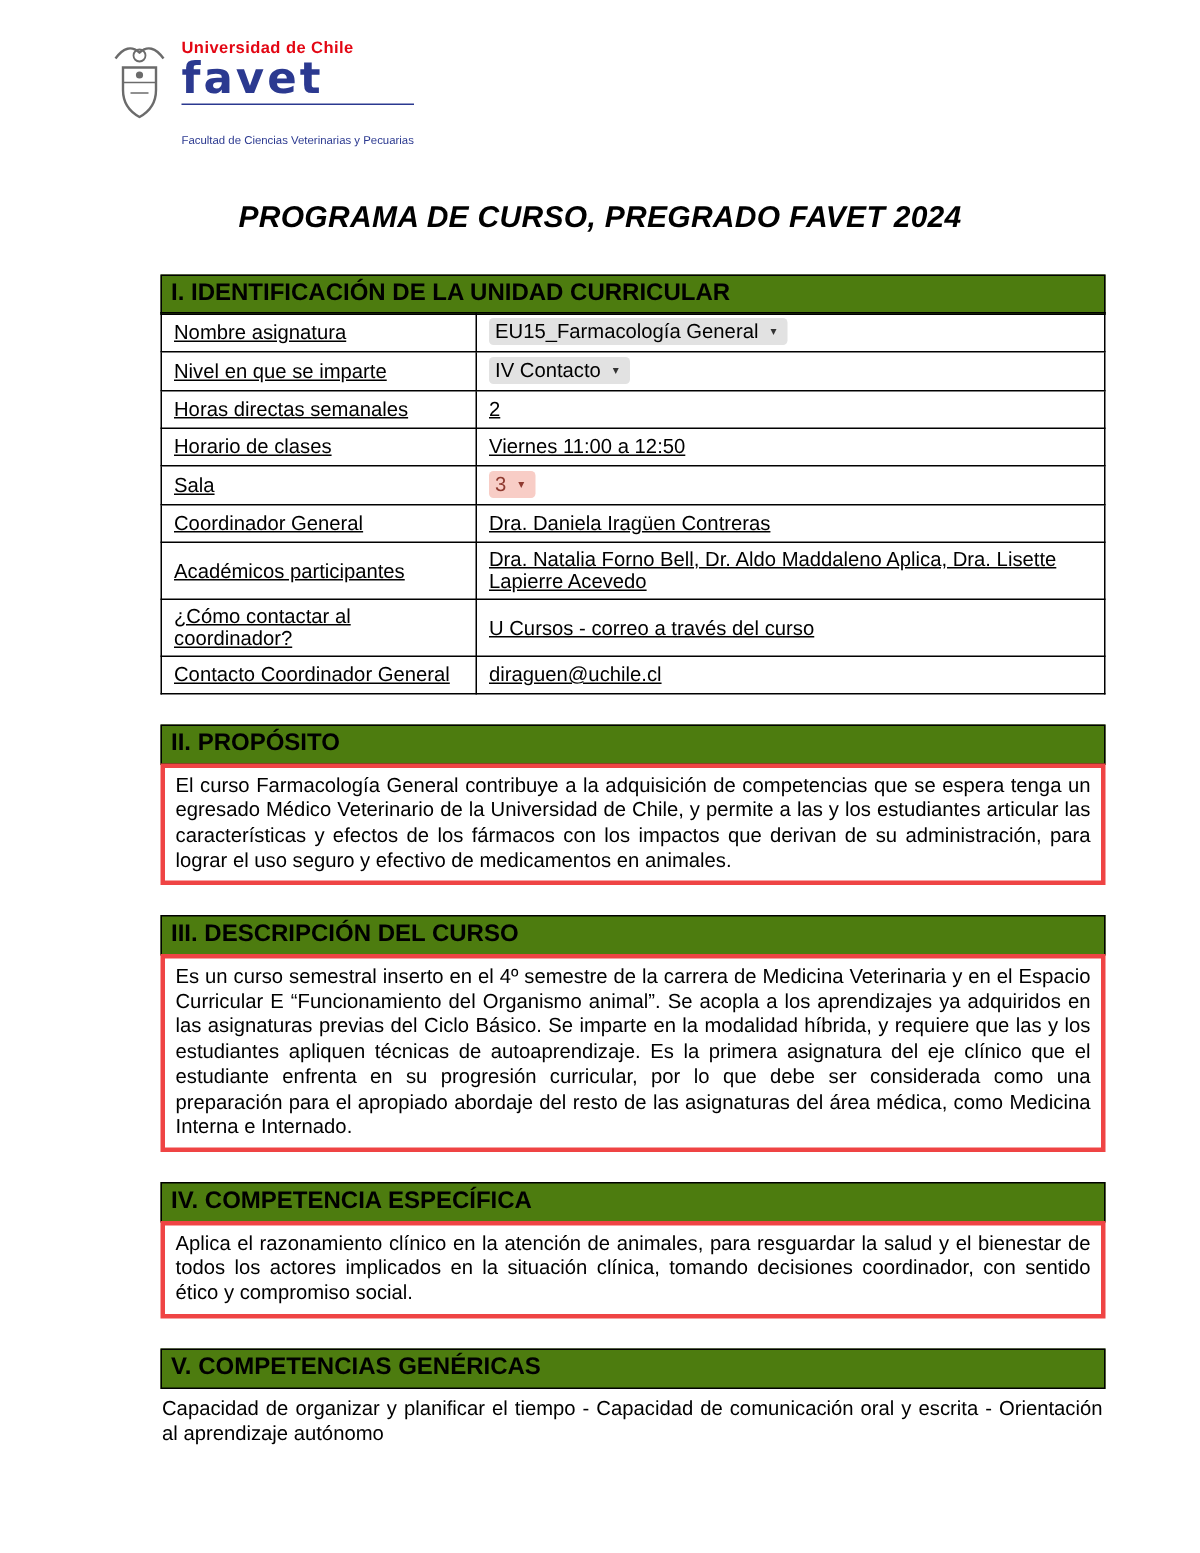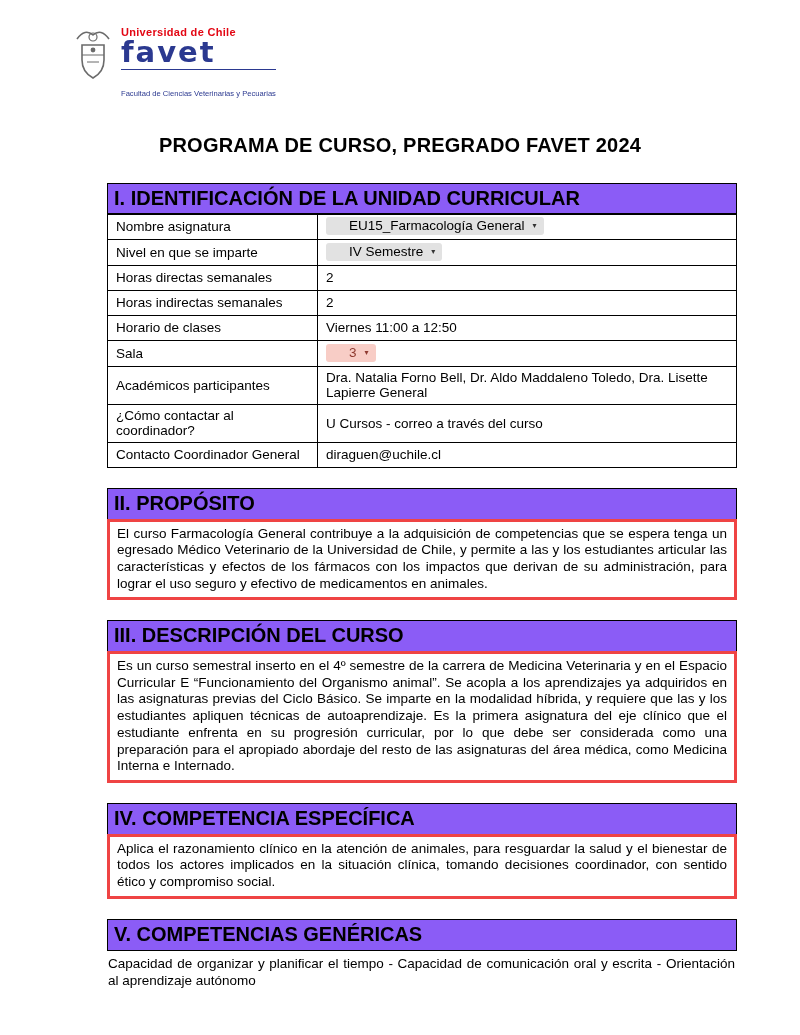--- a/index.html
+++ b/index.html
@@ -14,57 +14,57 @@
 
   
   .logo-block { display:flex; align-items:flex-start; gap:7px; padding:26px 0 0 72px; }
   .emblem { width:42px; height:58px; flex:0 0 auto; }
   .logo-text { display:flex; flex-direction:column; }
   .logo-univ { color:#e30613; font-size:11px; font-weight:bold; letter-spacing:.3px; margin-bottom:1px; }
   .logo-brand { color:#2b3990; font-size:29px; font-weight:bold; line-height:.95; letter-spacing:2px; font-family:"DejaVu Sans", sans-serif; }
   .logo-faculty { color:#2b3990; font-size:7.6px; border-top:1px solid #2b3990; margin-top:2px; padding-top:19px; white-space:nowrap; }
 
   
-  .doc-title { text-align:center; font-size:20px; font-weight:bold; margin-top:36px; letter-spacing:.2px; }
+  .doc-title { text-align:center; font-size:20px; font-weight:bold; margin-top:36px; letter-spacing:.2px;font-style:italic; }
 
   
   .content { width:630px; margin-left:107px; margin-top:26px; }
 
   .sec { margin-top:20px; }
   .sec:first-child { margin-top:0; }
 
   .sec-header {
     border:1.5px solid #000;
-    background:#8b5cf6;
+    background:#4d7c0f;
     font-weight:bold;
-    font-size:20px;
+    font-size:16px;
     padding:3px 18px 4px 6px;
   }
   .sec-body {
     border:3px solid #ef4444;
     margin-top:-1.5px;
     padding:4px 7px 5px 7px;
     font-size:13.5px;
     line-height:1.24;
     text-align:justify;
   }
   .sec-body.plain { border:none; padding:7px 2px 0 1px; }
 
   
-  .id-table { width:100%; border-collapse:collapse; margin-top:-1.5px; font-size:13.5px; }
+  .id-table { width:100%; border-collapse:collapse; margin-top:-1.5px; font-size:13.5px;text-decoration:underline; }
   .id-table td { border:1px solid #000; padding:3px 8px 4px 8px; vertical-align:middle; }
   .id-table td.label-cell { width:210px; }
   .id-table tr { height:25px; }
 
   
   .chip {
     display:inline-flex; align-items:center; gap:8px;
     background:#e2e2e2;
     border-radius:3px;
-    padding:1px 7px 2px 23px;
+    padding:1px 7px 2px 4px;
     cursor:pointer;
   }
   .chip .arrow { font-size:8px; color:#333; line-height:1; }
   .chip.pink { background:#f8cdc6; color:#8f3a30; }
   .chip.pink .arrow { color:#8f3a30; }
 </style>
 </head>
 <body>
 
 <div class="page">
@@ -101,49 +101,49 @@
             <span class="chip">
               <span>EU15_Farmacología General</span>
               <span class="arrow">▾</span>
             </span>
           </td>
         </tr>
         <tr>
           <td class="label-cell">Nivel en que se imparte</td>
           <td>
             <span class="chip">
-              <span>IV Semestre</span>
+              <span>IV Contacto</span>
               <span class="arrow">▾</span>
             </span>
           </td>
         </tr>
         <tr>
           <td class="label-cell">Horas directas semanales</td>
-          <td>2</td>
-        </tr>
-        <tr>
-          <td class="label-cell">Horas indirectas semanales</td>
           <td>2</td>
         </tr>
         <tr>
           <td class="label-cell">Horario de clases</td>
           <td>Viernes 11:00 a 12:50</td>
         </tr>
         <tr>
           <td class="label-cell">Sala</td>
           <td>
             <span class="chip pink">
               <span>3</span>
               <span class="arrow">▾</span>
             </span>
           </td>
         </tr>
         <tr>
+          <td class="label-cell">Coordinador General</td>
+          <td>Dra. Daniela Iragüen Contreras</td>
+        </tr>
+        <tr>
           <td class="label-cell">Académicos participantes</td>
-          <td>Dra. Natalia Forno Bell, Dr. Aldo Maddaleno Toledo, Dra. Lisette Lapierre General</td>
+          <td>Dra. Natalia Forno Bell, Dr. Aldo Maddaleno Aplica, Dra. Lisette Lapierre Acevedo</td>
         </tr>
         <tr>
           <td class="label-cell">¿Cómo contactar al coordinador?</td>
           <td>U Cursos - correo a través del curso</td>
         </tr>
         <tr>
           <td class="label-cell">Contacto Coordinador General</td>
           <td>diraguen@uchile.cl</td>
         </tr>
       </tbody>

